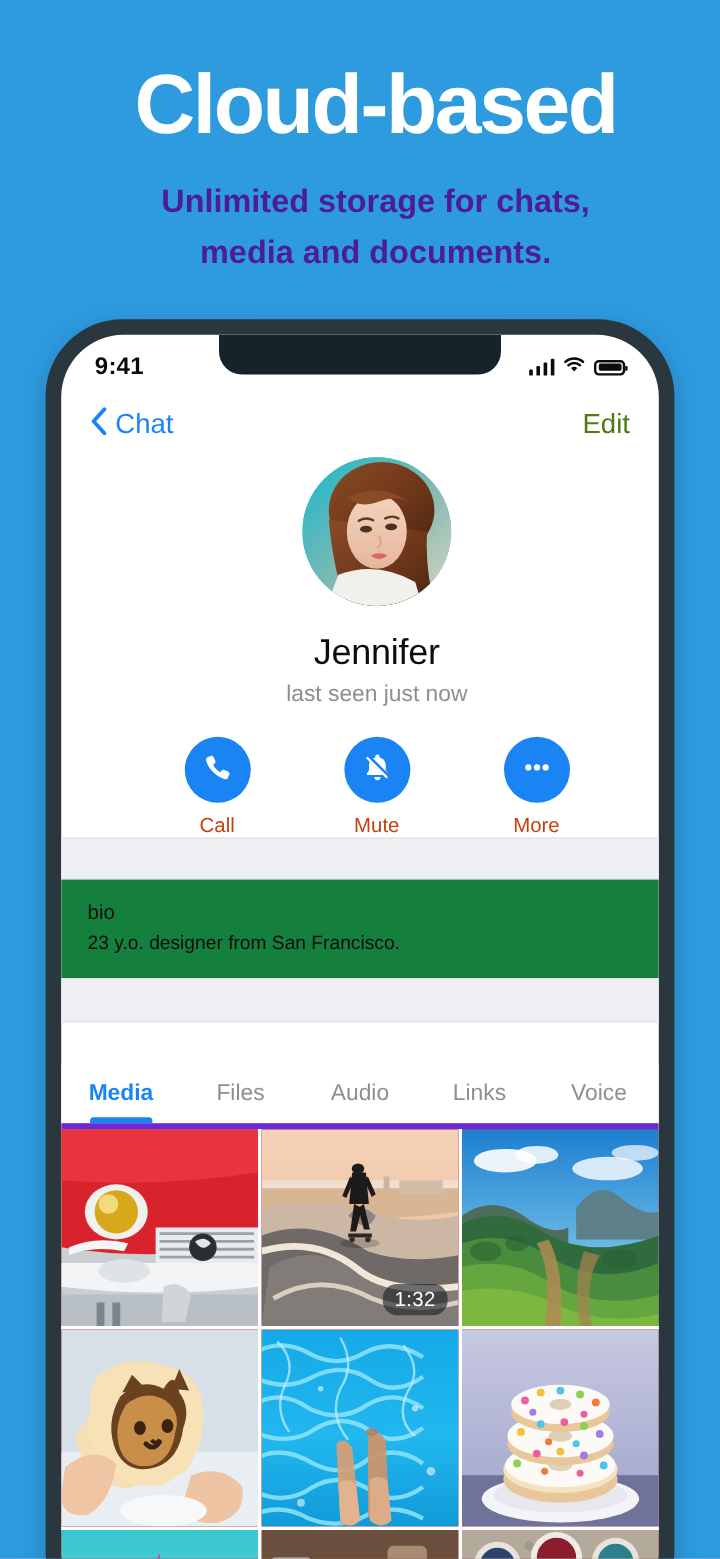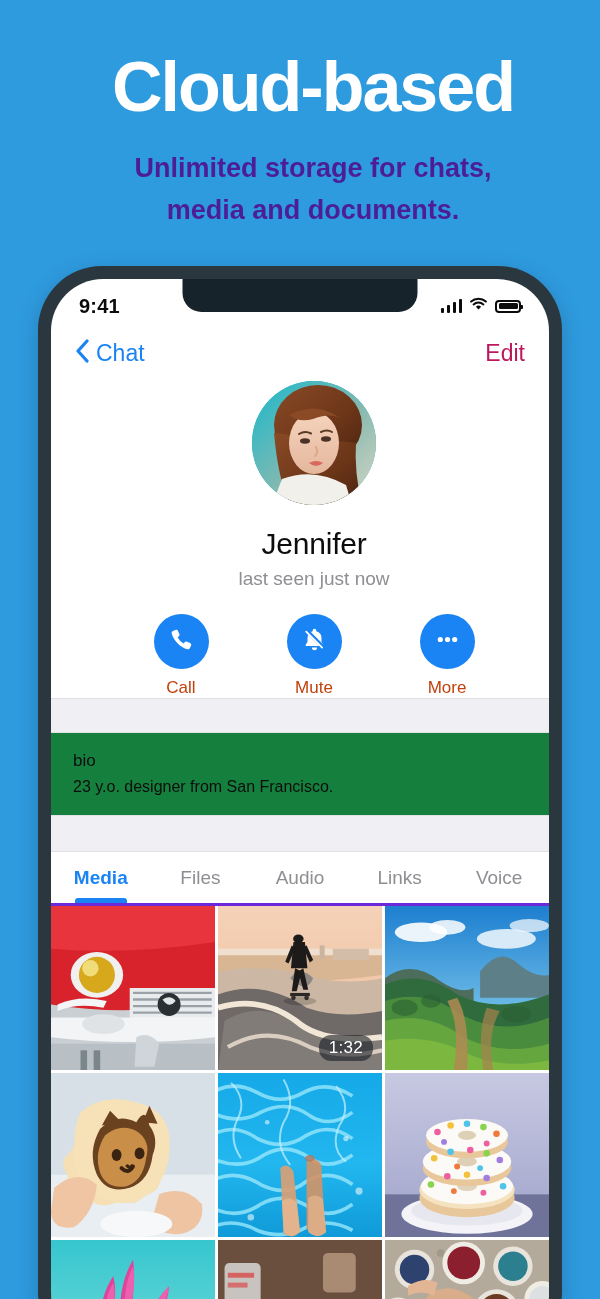--- a/index.html
+++ b/index.html
@@ -83,21 +83,21 @@
 
   
   .navbar {
     height:52px;
     display:flex; align-items:center; justify-content:space-between;
     padding:0 24px;
   }
   .nav-back { display:flex; align-items:center; gap:7px; cursor:pointer; }
   .nav-back .chev { display:block; }
   .nav-back-label { font-size:23px; color:#1a84f5; }
-  .nav-edit { font-size:23px; color:#be185d; cursor:pointer; }
+  .nav-edit { font-size:23px; color:#4d7c0f; cursor:pointer; }
 
   
   .profile { text-align:center; padding-top:2px;padding-left:28px; }
   .avatar {
     width:124px; height:124px; border-radius:50%;
     margin:0 auto; overflow:hidden; position:relative;
     background:#1ab7c9;
   }
   .avatar svg { display:block; width:100%; height:100%; }
   .profile-name {
@@ -122,22 +122,23 @@
   
   .sep { height:35px; background:#efeff4; border-top:1px solid #e0e0e6; border-bottom:1px solid #e0e0e6; }
   .sep.tall { height:37px; }
   .bio { background:#15803d; padding:14px 22px 16px 22px; }
   .bio-label { font-size:17px; color:#0d0d0d; line-height:1.6; }
   .bio-text  { font-size:16px; color:#0d0d0d; line-height:1.5; margin-top:1px; }
 
   
   .tabs {
     display:flex; background:#fff;
-    border-bottom:3px solid #6d28d9;
+    border-bottom:5px solid #6d28d9;
     height:54px;
+    margin-top:35px;
   }
   .tab {
     flex:1; display:flex; align-items:center; justify-content:center;
     position:relative; font-size:19px; color:#8e8e93; cursor:pointer;
   }
   .tab.active { color:#1a84f5; font-weight:bold; }
   .tab.active::after {
     content:""; position:absolute; bottom:0; left:50%; transform:translateX(-50%);
     width:52px; height:5px; background:#1a84f5; border-radius:3px 3px 0 0;
   }

